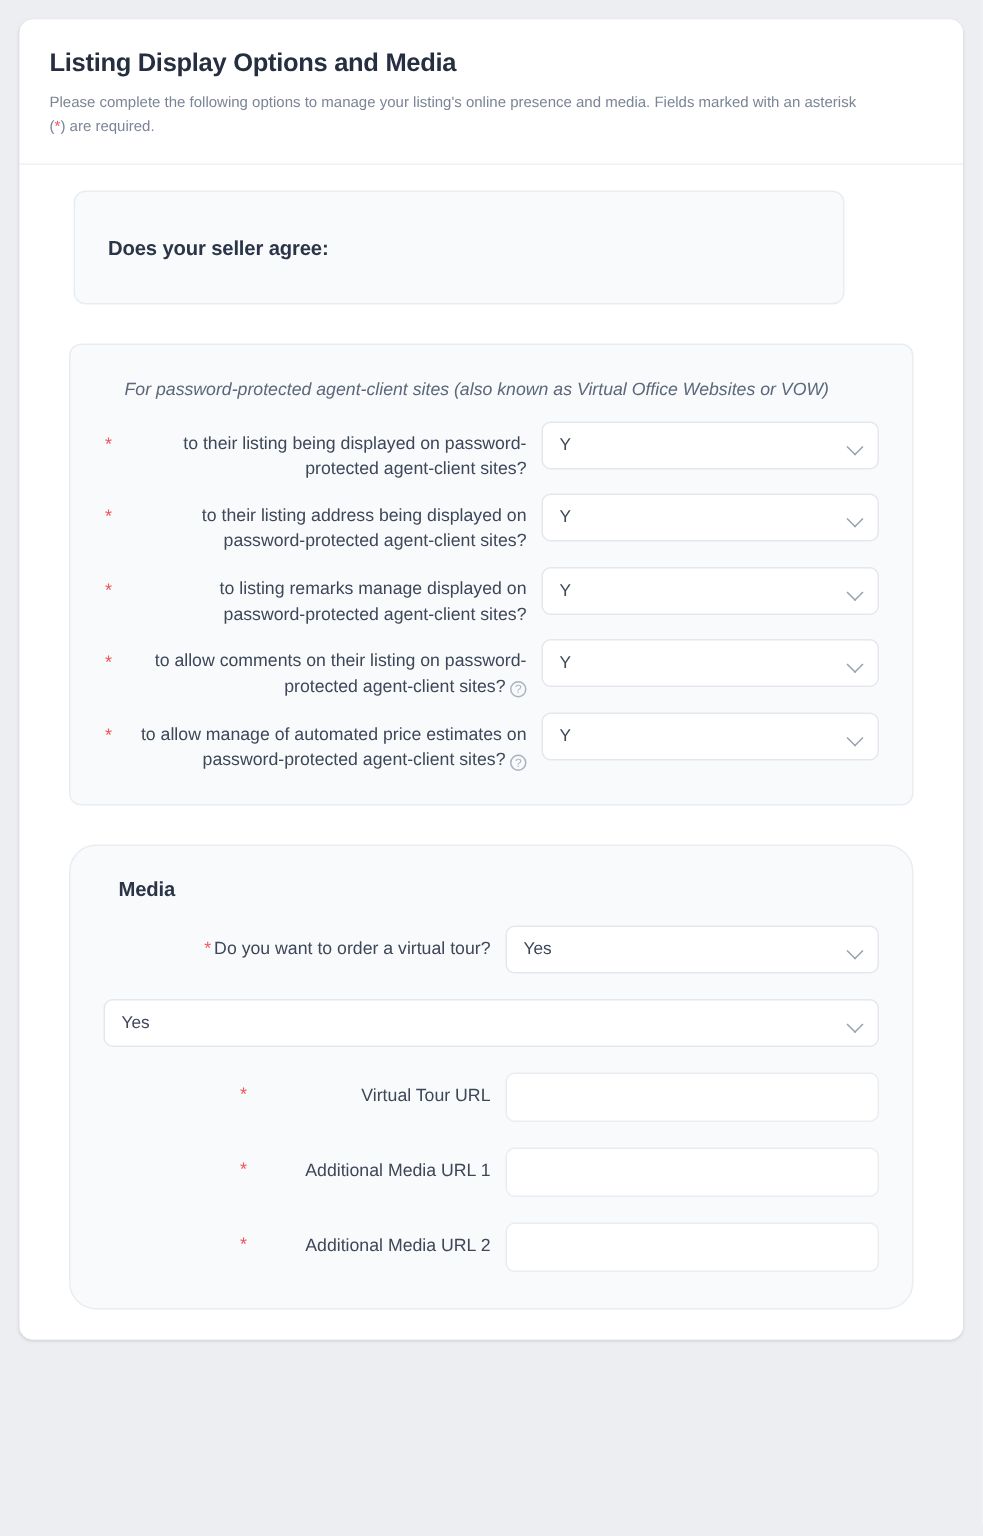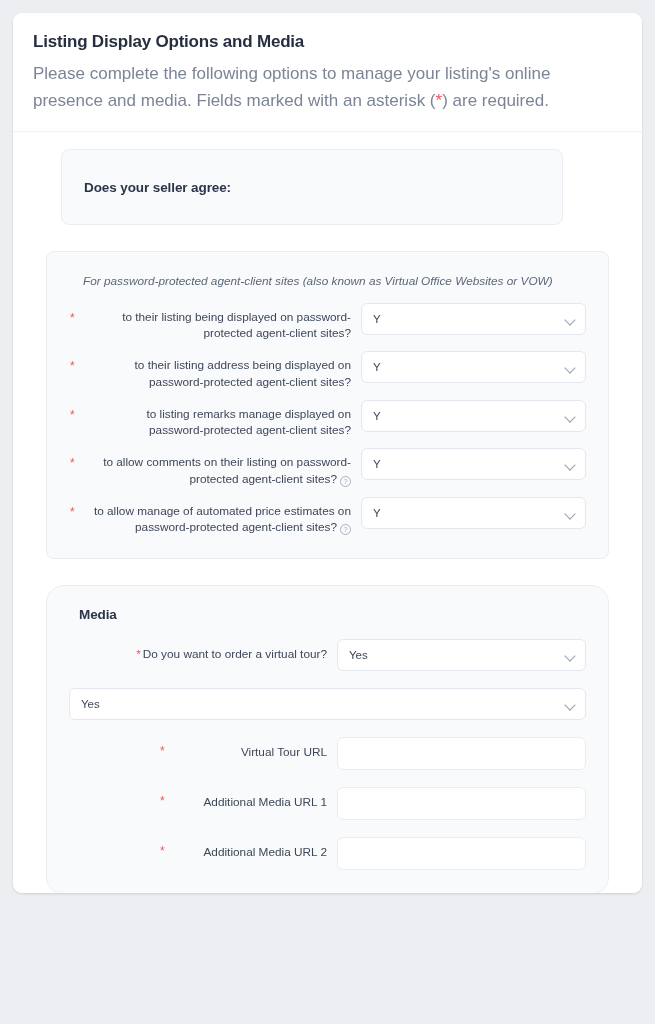--- a/index.html
+++ b/index.html
@@ -33,40 +33,40 @@
   }
   .card-title {
     font-size: 17px;
     font-weight: bold;
     color: #262f40;
     letter-spacing: -.2px;
     margin: 0 0 9px 0;
     line-height: 1.2;
   }
   .card-sub {
-    font-size: 17px;
+    font-size: 10px;
     color: #7b8596;
     line-height: 1.55;
     margin: 0;
     max-width: 545px;
   }
   .card-sub .req { color: #f2545b; }
   
   .card-body {
     flex: 1 1 auto;
     background: #fff;
     padding: 17px 20px 0 20px;
   }
   .panel {
     background: #f8fafc;
     border: 1px solid #e9edf2;
     border-radius: 8px;
   }
   .panel-seller {
-    margin-left: 28px;
+    margin-left: 16px;
     margin-right: 59px;
     padding: 28px 22px;
     min-height: 76px;
     display: flex;
     align-items: center;
   }
   .panel-heading {
     font-size: 13.5px;
     font-weight: bold;
     color: #2b3547;

